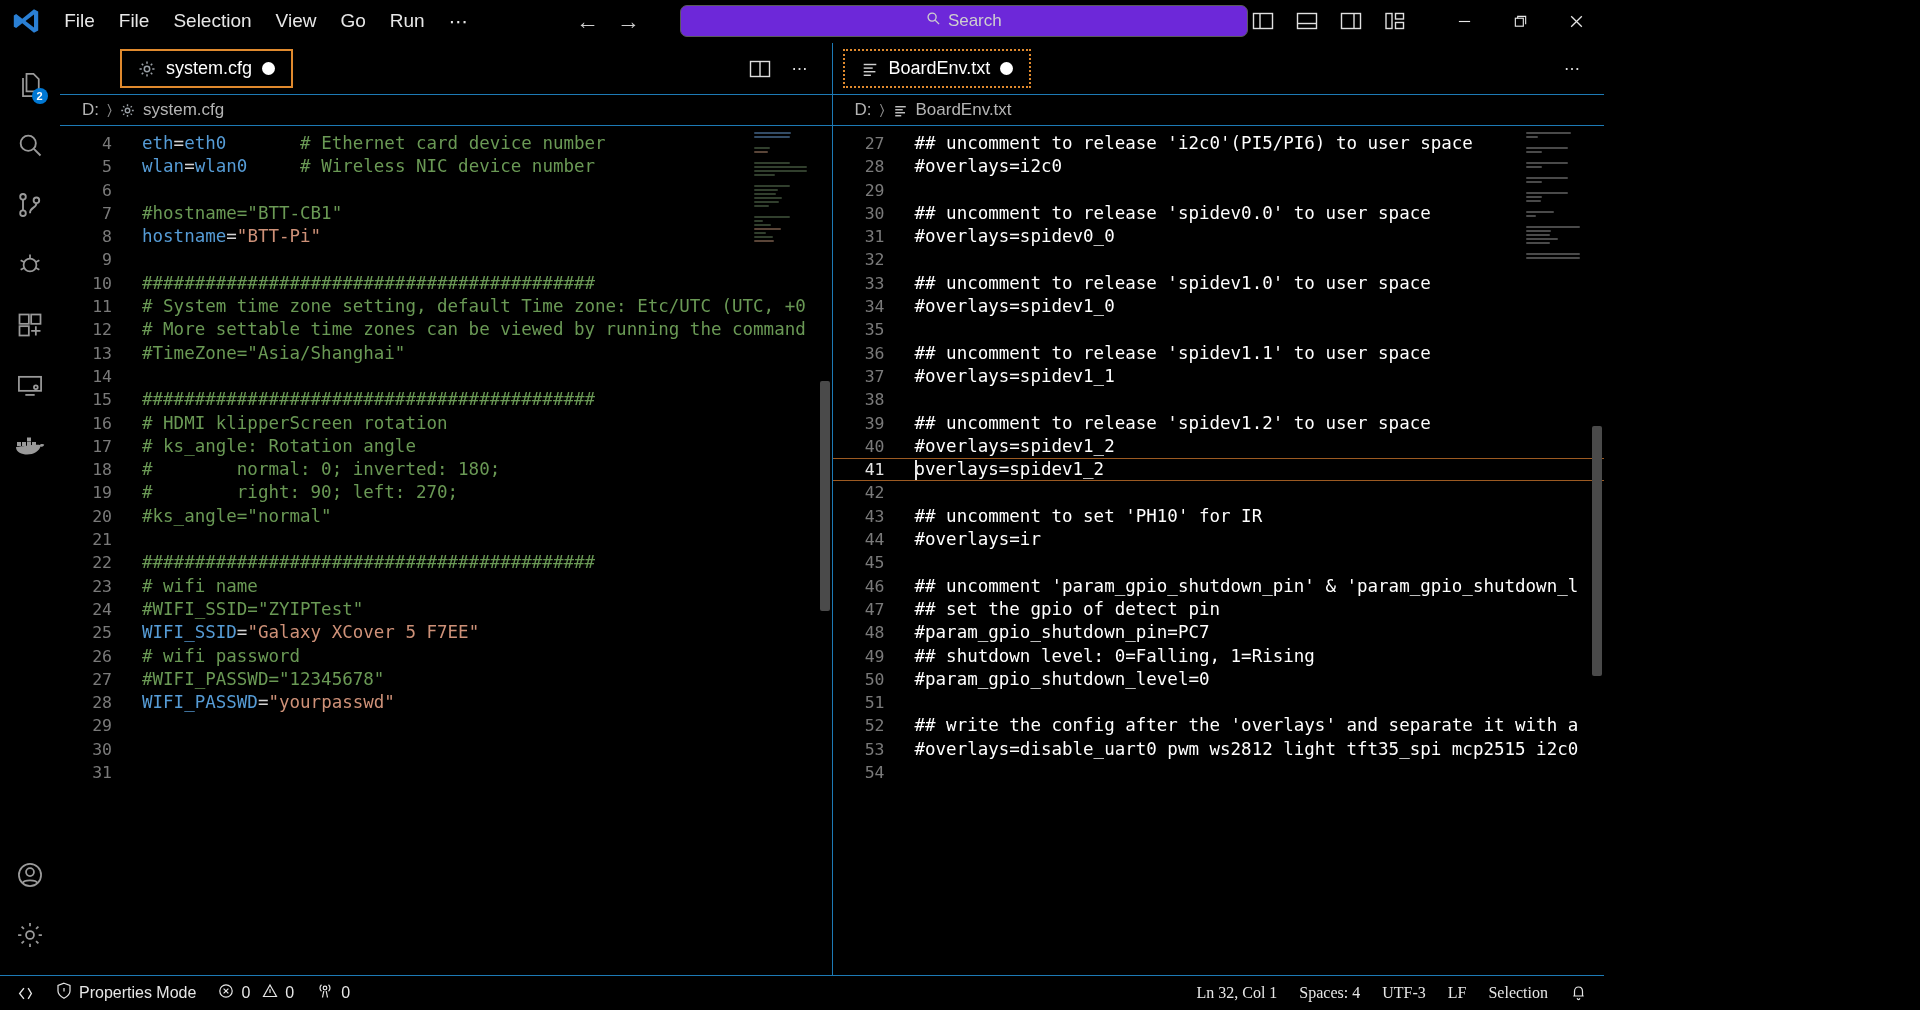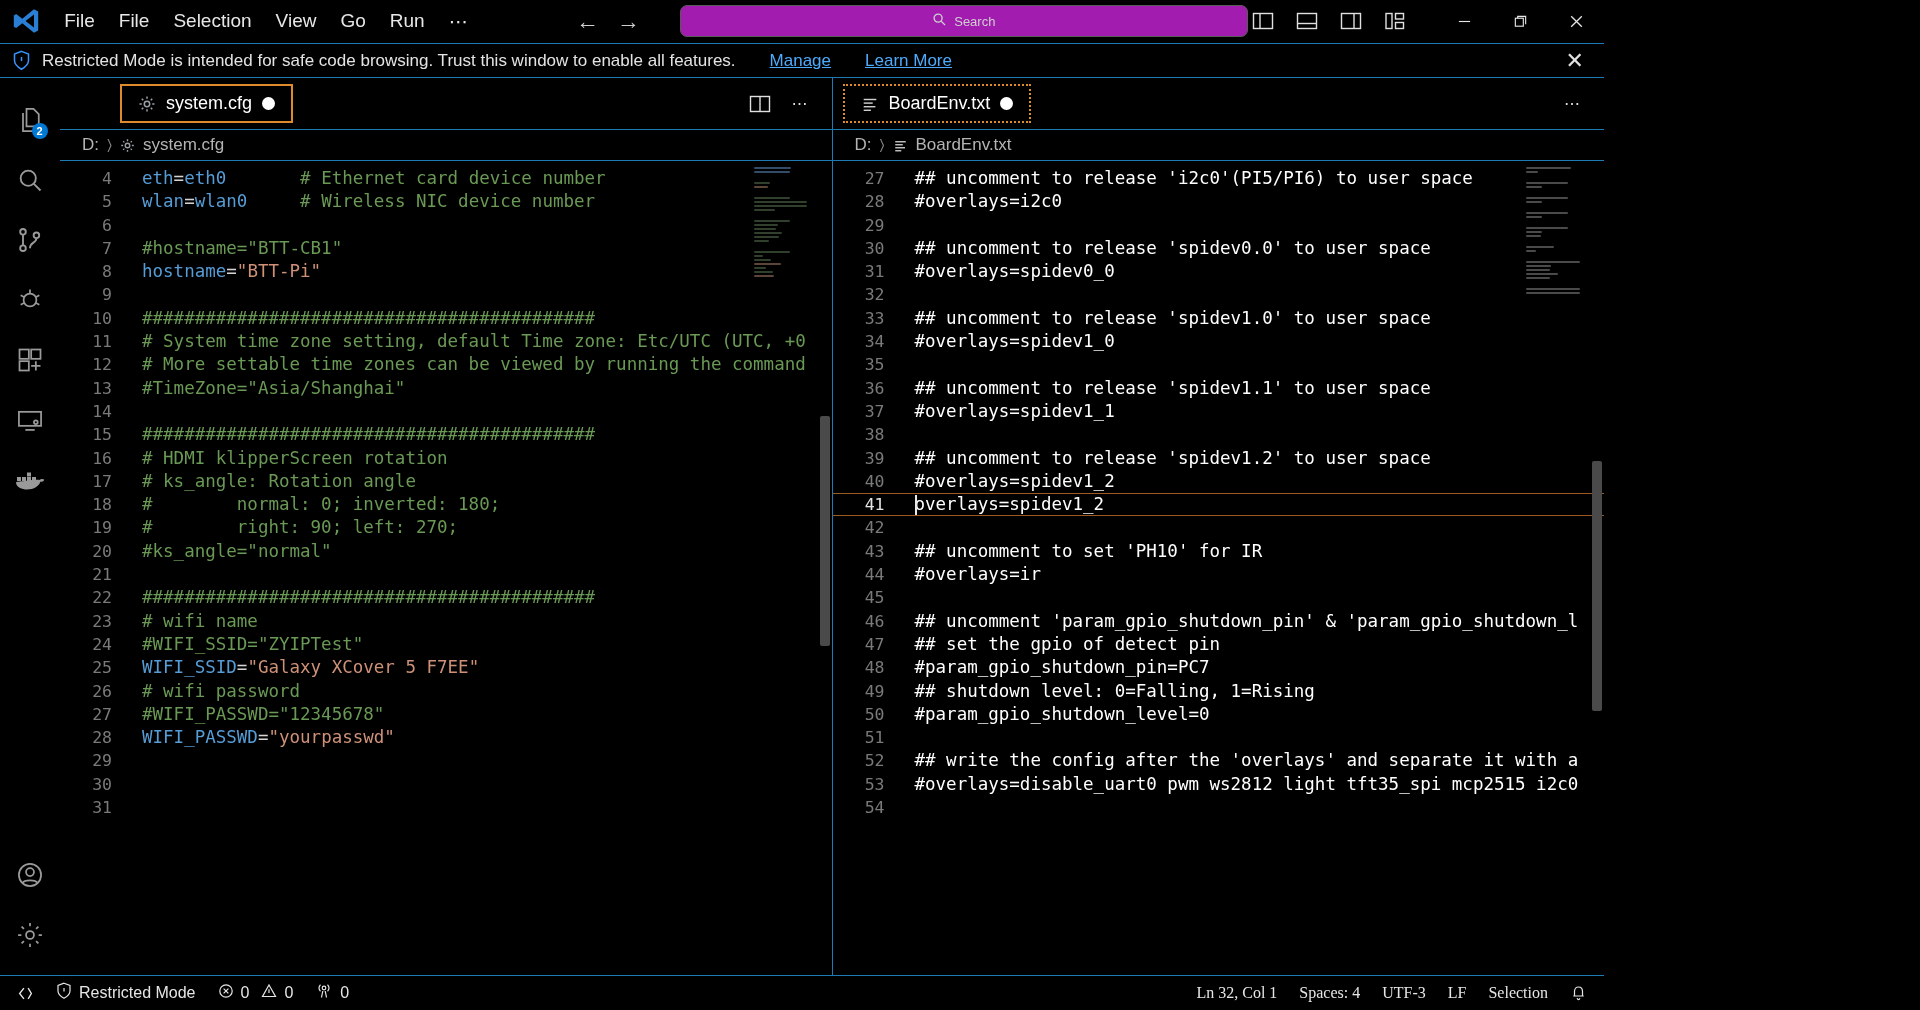--- a/index.html
+++ b/index.html
@@ -24,23 +24,23 @@
   .menu-item {
     font-size: 19px; padding: 4px 12px; color: #e7e7e7; cursor: default;
     white-space: nowrap;
   }
   .nav-arrows { display:flex; align-items:center; gap: 18px; margin-left: 96px; color:#cfcfcf; }
   .nav-arrow { font-size: 23px; line-height: 1; cursor: default; }
   .searchbox {
     margin-left: 40px;
     width: 610px; height: 32px;
     border: 1px solid #5a5a5a; border-radius: 7px;
-    background: #a21caf;
+    background: #6d28d9;
     display: flex; align-items: center; justify-content: center; gap: 7px;
-    color: #cfcfcf; font-size: 13px; text-align: center;
+    color: #cfcfcf; font-size: 17px; text-align: center;
   }
   .spacer { flex: 1; }
   .layout-icons { display: flex; align-items: center; gap: 14px; margin-right: 26px; }
   .layout-icon { width: 30px; height: 30px; display:flex; align-items:center; justify-content:center; cursor:default; }
   .win-ctrls { display: flex; align-items: center; }
   .win-btn { width: 56px; height: 43px; display:flex; align-items:center; justify-content:center; color:#e7e7e7; cursor: default; }
 
   
   .banner {
     height: 35px; min-height:35px;
@@ -245,32 +245,20 @@
       </div>
       <div class="win-btn close">
         <svg width="17" height="17" viewBox="0 0 16 16" stroke="#e7e7e7" stroke-width="1.2">
             <line x1="3" y1="3" x2="13" y2="13"></line>
             <line x1="13" y1="3" x2="3" y2="13"></line>
           </svg>
       </div>
     </div>
   </div>
 
-  <div class="banner">
-    <span class="banner-icon">
-      <svg width="19" height="21" viewBox="0 0 16 18" fill="none" stroke="#3794ff" stroke-width="1.3">
-        <path d="M8 1.2 L14 3.5 V9 C14 13 8 16.5 8 16.5 C8 16.5 2 13 2 9 V3.5 Z"></path>
-        <line x1="8" y1="6" x2="8" y2="9.5"></line>
-      </svg>
-    </span>
-    <span>Restricted Mode is intended for safe code browsing. Trust this window to enable all features.</span>
-    <span class="banner-link">Manage</span>
-    <span class="banner-link">Learn More</span>
-    <span class="banner-close">✕</span>
-  </div>
 
   <div class="body-row">
 
     <div class="activitybar">
       <div class="act-item">
         <svg width="28" height="28" viewBox="0 0 24 24" fill="none" stroke="currentColor" stroke-width="1.5">
           <path d="M9 2.5 H15 L19.5 7 V17.5 H9 Z"></path>
             <path d="M6 6 V21.5 H16.5"></path>
         </svg>
         <span class="act-badge">2</span>
@@ -498,21 +486,21 @@
           <path d="M10.5 3 L13.5 8 L10.5 13"></path>
       </svg>
     </div>
     <div class="sb-item">
       <span>
         <svg width="16" height="18" viewBox="0 0 16 18" fill="none" stroke="#e6e6e6" stroke-width="1.2">
           <path d="M8 1.2 L14 3.5 V9 C14 13 8 16.3 8 16.3 C8 16.3 2 13 2 9 V3.5 Z"></path>
             <line x1="8" y1="6" x2="8" y2="9.5"></line>
         </svg>
       </span>
-      <span>Restricted Mode</span>
+      <span>Properties Mode</span>
     </div>
     <div class="sb-item">
       <span>
         <svg width="16" height="16" viewBox="0 0 16 16" fill="none" stroke="#e6e6e6" stroke-width="1.2">
           <circle cx="8" cy="8" r="6.2"></circle>
             <line x1="5.6" y1="5.6" x2="10.4" y2="10.4"></line>
             <line x1="10.4" y1="5.6" x2="5.6" y2="10.4"></line>
         </svg>
       </span>
       <span>0</span>

